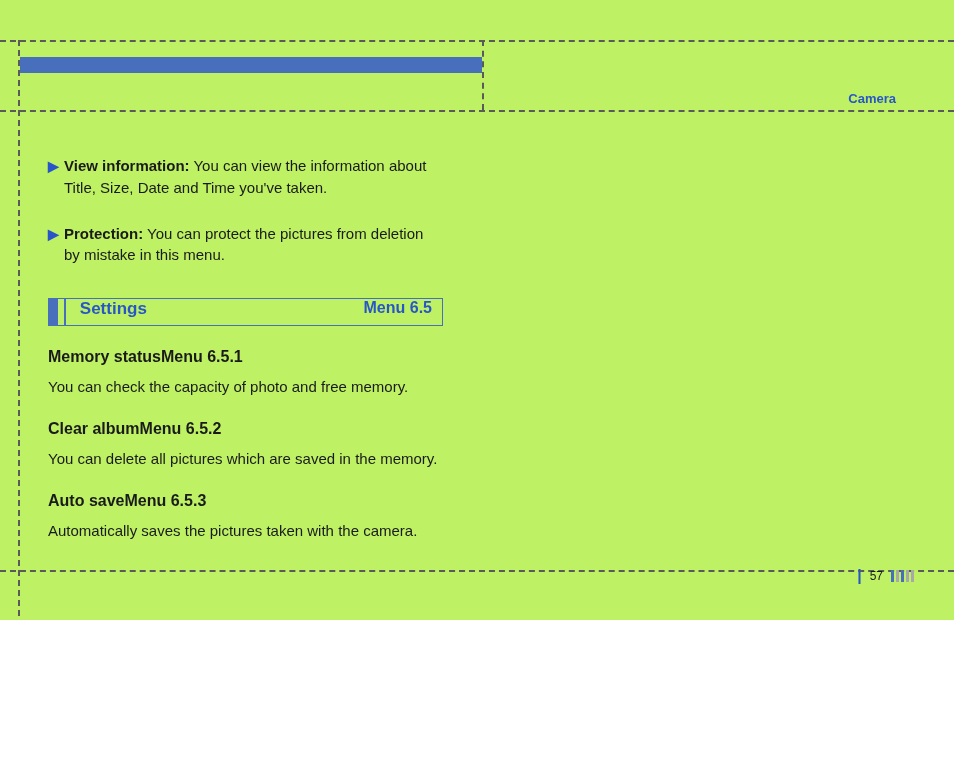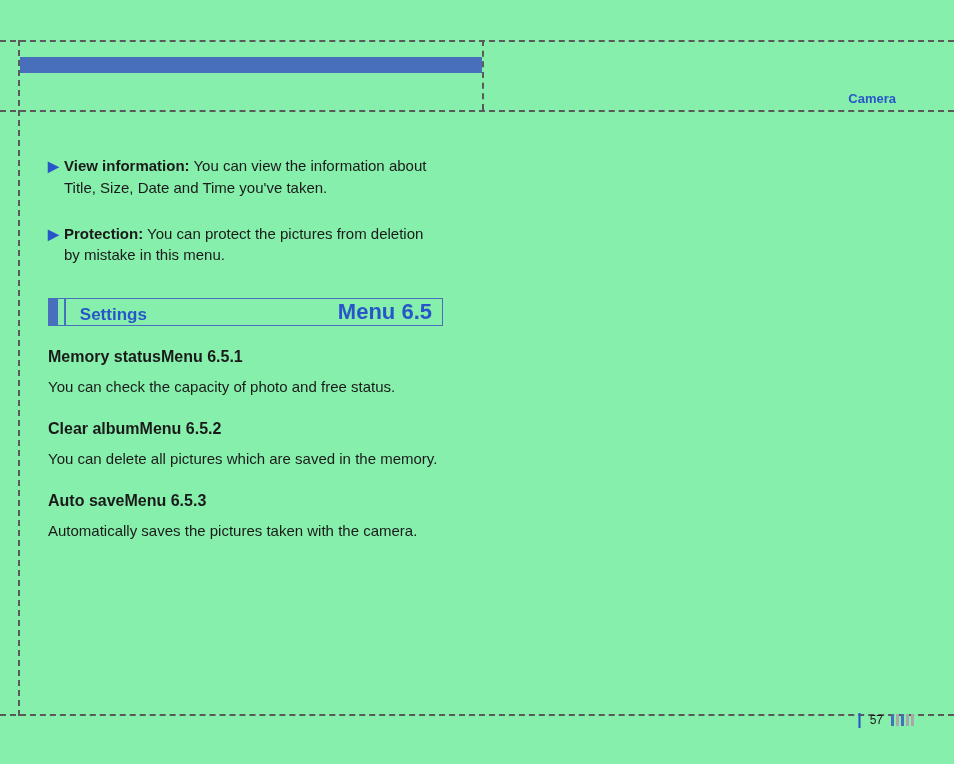--- a/index.html
+++ b/index.html
@@ -1,35 +1,35 @@
 <!DOCTYPE html>
 <html><head>
 <meta charset="utf-8">
 <style>
   html,body{margin:0;padding:0;background:#fff;font-family:Helvetica,Arial,sans-serif;color:#1a1a1a}
-  .page{position:relative;width:954px;height:764px;margin:0 auto;background:#86efac;overflow:hidden}
+  .page{position:relative;width:954px;height:620px;margin:0 auto;background:#bef264;overflow:hidden}
   
   .dash-h{position:absolute;left:0;right:0;height:0;border-top:2px dashed #5a5a5a}
   .dash-v{position:absolute;top:0;bottom:0;width:0;border-left:2px dashed #5a5a5a}
   
   .accent-wide{position:absolute;left:20px;top:57px;width:462px;height:16px;background:#476fbc}
   
   .section-label{position:absolute;right:58px;top:91px;font-size:13px;font-weight:700;color:#2856c8}
   
   .col{position:absolute;left:48px;top:155px;width:395px}
   .bullet{display:flex;margin-bottom:24px;font-size:15px;line-height:1.45}
   .bullet .arrow{flex:0 0 16px;color:#2856c8;font-weight:900;font-size:14px;margin-top:1px}
   .bullet .txt{flex:1}
   .bullet b{font-weight:700}
   
-  .settings-bar{margin-top:32px;margin-bottom:22px;height:26px;display:flex;align-items:flex-end;border:1.8px solid #476fbc;border-left:none;position:relative}
+  .settings-bar{margin-top:32px;margin-bottom:22px;height:26px;display:flex;align-items:flex-start;border:1.8px solid #476fbc;border-left:none;position:relative}
   .settings-bar .tab{width:10px;height:100%;background:#476fbc;margin-right:6px}
   .settings-bar .sep{width:1.8px;height:100%;background:#476fbc;margin:0 10px 0 0}
   .settings-bar .title{color:#2856c8;font-weight:700;font-size:17px;padding-left:4px}
-  .settings-bar .menu{margin-left:auto;padding-right:10px;color:#2856c8;font-weight:700;font-size:22px}
+  .settings-bar .menu{margin-left:auto;padding-right:10px;color:#2856c8;font-weight:700;font-size:16px}
   
   .sub{margin-bottom:6px}
   .sub-head{display:flex;justify-content:flex-start;font-weight:700;font-size:16px;margin-bottom:10px}
   .sub-body{font-size:15px;line-height:1.45;margin-bottom:22px}
   
   .pagefoot{position:absolute;right:40px;bottom:35px;display:flex;align-items:center;gap:8px}
   .pagefoot .sep{color:#2856c8;font-weight:700}
   .pagefoot .num{font-size:12px;font-weight:400;color:#1a1a1a}
   .minibars{display:flex;gap:2px;align-items:center}
   .minibars span{display:inline-block;width:3px;background:#a8a8a8}
@@ -68,21 +68,21 @@
       <div class="sep"></div>
       <div class="title">Settings</div>
       <div class="menu">Menu 6.5</div>
     </div>
 
     <div class="sub">
       <div class="sub-head">
         <span>Memory status</span>
         <span>Menu 6.5.1</span>
       </div>
-      <div class="sub-body">You can check the capacity of photo and free status.</div>
+      <div class="sub-body">You can check the capacity of photo and free memory.</div>
     </div>
 
     <div class="sub">
       <div class="sub-head">
         <span>Clear album</span>
         <span>Menu 6.5.2</span>
       </div>
       <div class="sub-body">You can delete all pictures which are saved in the memory.</div>
     </div>
 

